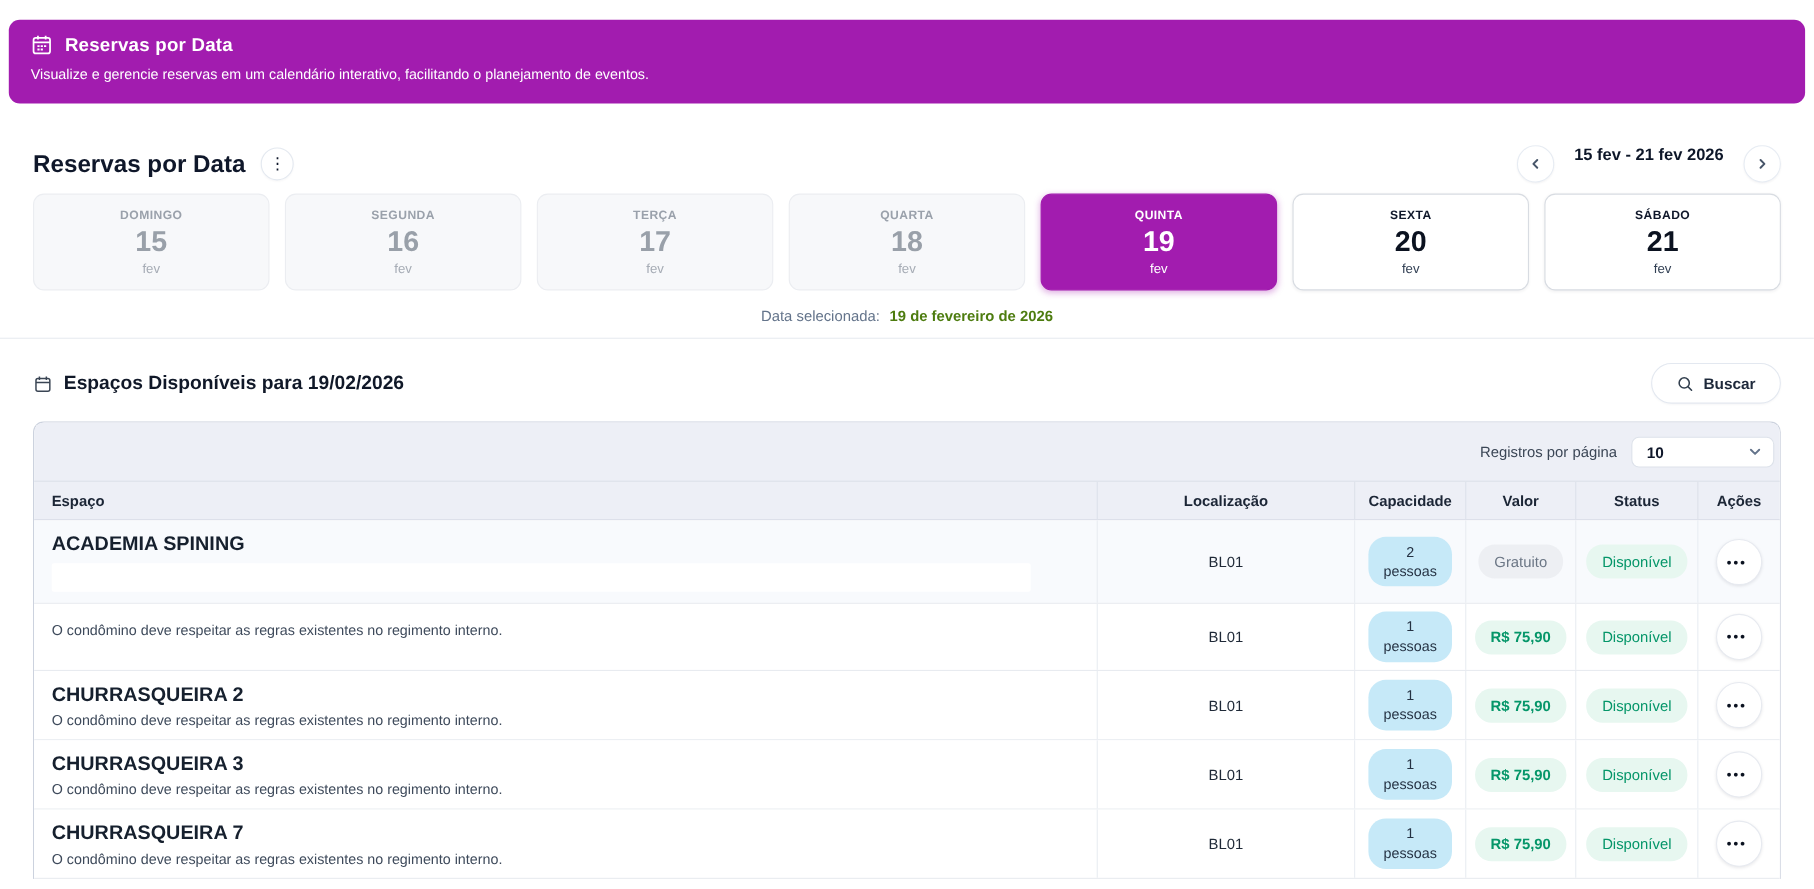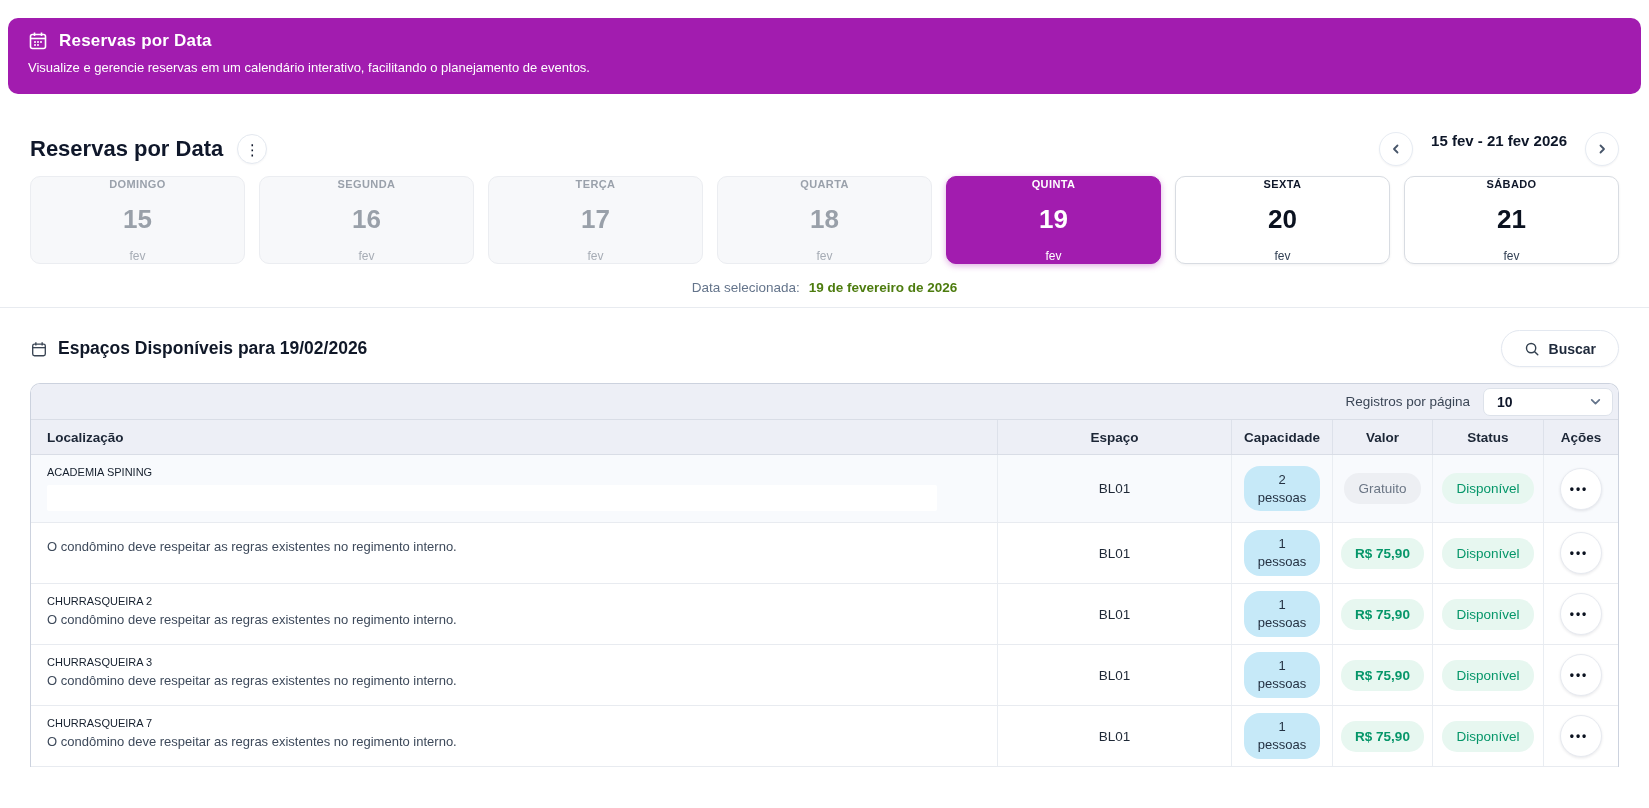--- a/index.html
+++ b/index.html
@@ -35,21 +35,21 @@
     width:34px; height:34px; border-radius:50%; background:#fff;
     border:1px solid #e7ecf3; box-shadow:0 1px 2px rgba(15,23,42,.05);
     display:flex; align-items:center; justify-content:center; cursor:pointer; color:#475569;
   }
   .range-label { font-size:15px; font-weight:700; color:#0d1628; margin:0 18px; }
 
   
   .week-grid { display:grid; grid-template-columns:repeat(7,1fr); gap:14px; margin-top:10px; }
   .day-card {
     height:88px; border-radius:10px; display:flex; flex-direction:column;
-    align-items:center; justify-content:center; cursor:pointer; text-align:center;gap:12px;
+    align-items:center; justify-content:center; cursor:pointer; text-align:center;
   }
   .day-weekday { font-size:11px; font-weight:600; letter-spacing:.4px; }
   .day-num { font-size:26px; font-weight:700; margin:2px 0; }
   .day-month { font-size:12px; }
   .day-card.is-past { background:#f7f8fa; border:1px solid #ebedf1; }
   .day-card.is-past .day-weekday { color:#9aa1ab; }
   .day-card.is-past .day-num { color:#99a0a9; }
   .day-card.is-past .day-month { color:#a6acb5; }
   .day-card.is-selected { background:#a21caf; border:1px solid #a21caf; box-shadow:0 2px 6px rgba(162,28,175,.35); }
   .day-card.is-selected .day-weekday,
@@ -77,21 +77,21 @@
     font-size:14px; font-weight:600; color:#1e293b; font-family:inherit;
     box-shadow:0 1px 2px rgba(15,23,42,.04);
   }
 
   
   .table-card {
     margin:0 30px; border:1px solid #ccd2de; border-bottom:none;
     border-radius:10px 10px 0 0; overflow:hidden; background:#fff;
   }
   .table-toolbar {
-    height:36px; background:#edeff6; display:flex; align-items:center;
+    height:54px; background:#edeff6; display:flex; align-items:center;
     justify-content:flex-end; gap:13px; padding:0 5px 0 12px;
     border-bottom:1px solid #d9dde6;
   }
   .pp-label { font-size:13.5px; color:#3b4656; }
   .pp-select {
     width:130px; height:28px; background:#fff; border:1px solid #dde2ea; border-radius:7px;
     display:flex; align-items:center; justify-content:space-between;
     padding:0 10px 0 13px; font-size:14px; font-weight:600; color:#0f172a; cursor:pointer;
   }
 
@@ -106,21 +106,21 @@
 
   .trow { background:#fff; border-bottom:1px solid #e8ebf0; }
   .trow.row-first { background:#f8fafd; }
   .td {
     border-right:1px solid #e9edf2; display:flex; align-items:center; justify-content:center;
     min-height:60px; font-size:13.5px; color:#1f2937; padding:6px 8px;
   }
   .td:last-child { border-right:none; }
   .td-space { display:block; padding:11px 16px 10px 16px; }
   .row-first .td { min-height:67px; }
-  .space-name { font-size:11px; font-weight:400; color:#16202e; }
+  .space-name { font-size:18px; font-weight:700; color:#16202e; }
   .space-desc { font-size:13px; color:#3e4a5b; margin-top:5px; }
   .desc-placeholder { background:#ffffff; height:26px; width:890px; margin-top:7px; border-radius:2px; }
 
   .pill-cap {
     background:#c6e9f8; border-radius:16px; padding:5px 14px; text-align:center;
     font-size:13px; color:#253243; line-height:1.35;
   }
   .pill-price { border-radius:15px; padding:8px 14px; font-size:13.5px; }
   .pill-price.free { background:#edeff3; color:#6b7685;text-align:center; }
   .pill-price.paid { background:#e7f7f0; color:#059669; font-weight:600; }
@@ -261,22 +261,22 @@
       <span>10</span>
       <span>
         <svg class="icon-svg" width="13" height="13" viewBox="0 0 12 12" fill="none" stroke="#64748b" stroke-width="1.6" stroke-linecap="round" stroke-linejoin="round">
           <polyline points="2.5,4.5 6,8 9.5,4.5"></polyline>
         </svg>
       </span>
     </div>
   </div>
 
   <div class="thead">
+    <div class="th">Espaço</div>
     <div class="th">Localização</div>
-    <div class="th">Espaço</div>
     <div class="th">Capacidade</div>
     <div class="th">Valor</div>
     <div class="th">Status</div>
     <div class="th">Ações</div>
   </div>
 
   <div class="trow row-first">
     <div class="td td-space">
       <div class="space-name">ACADEMIA SPINING</div>
       <div class="desc-placeholder"></div>

